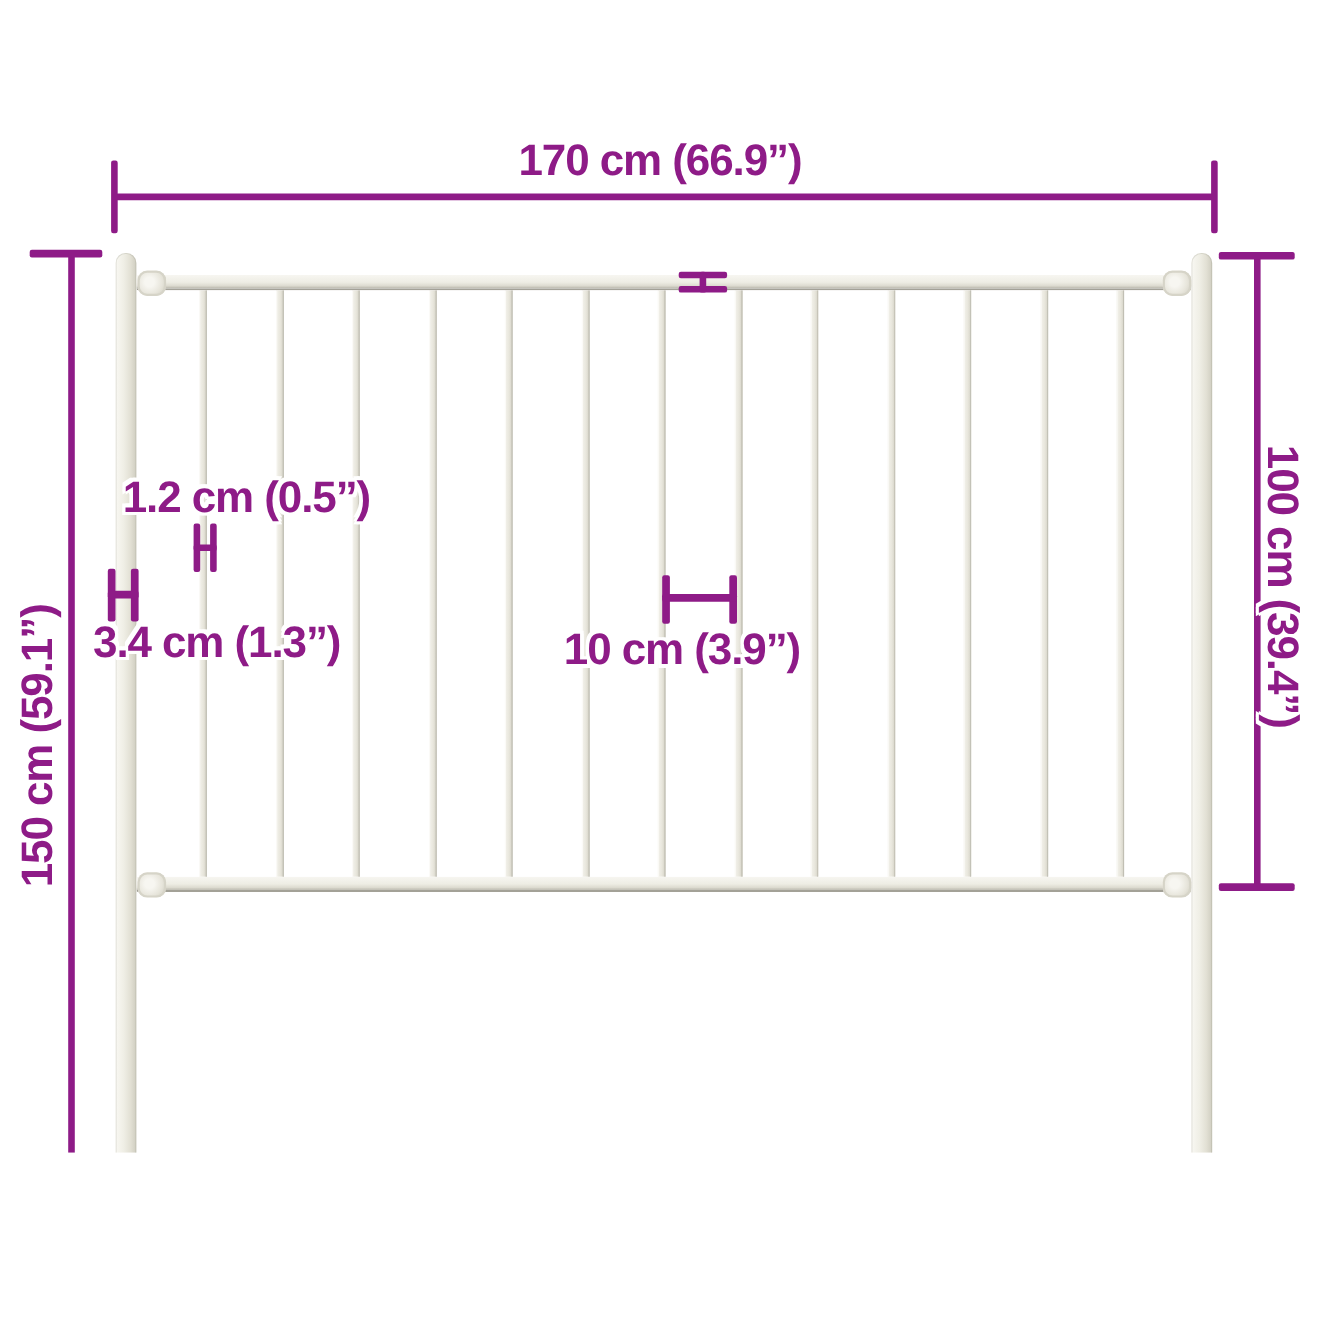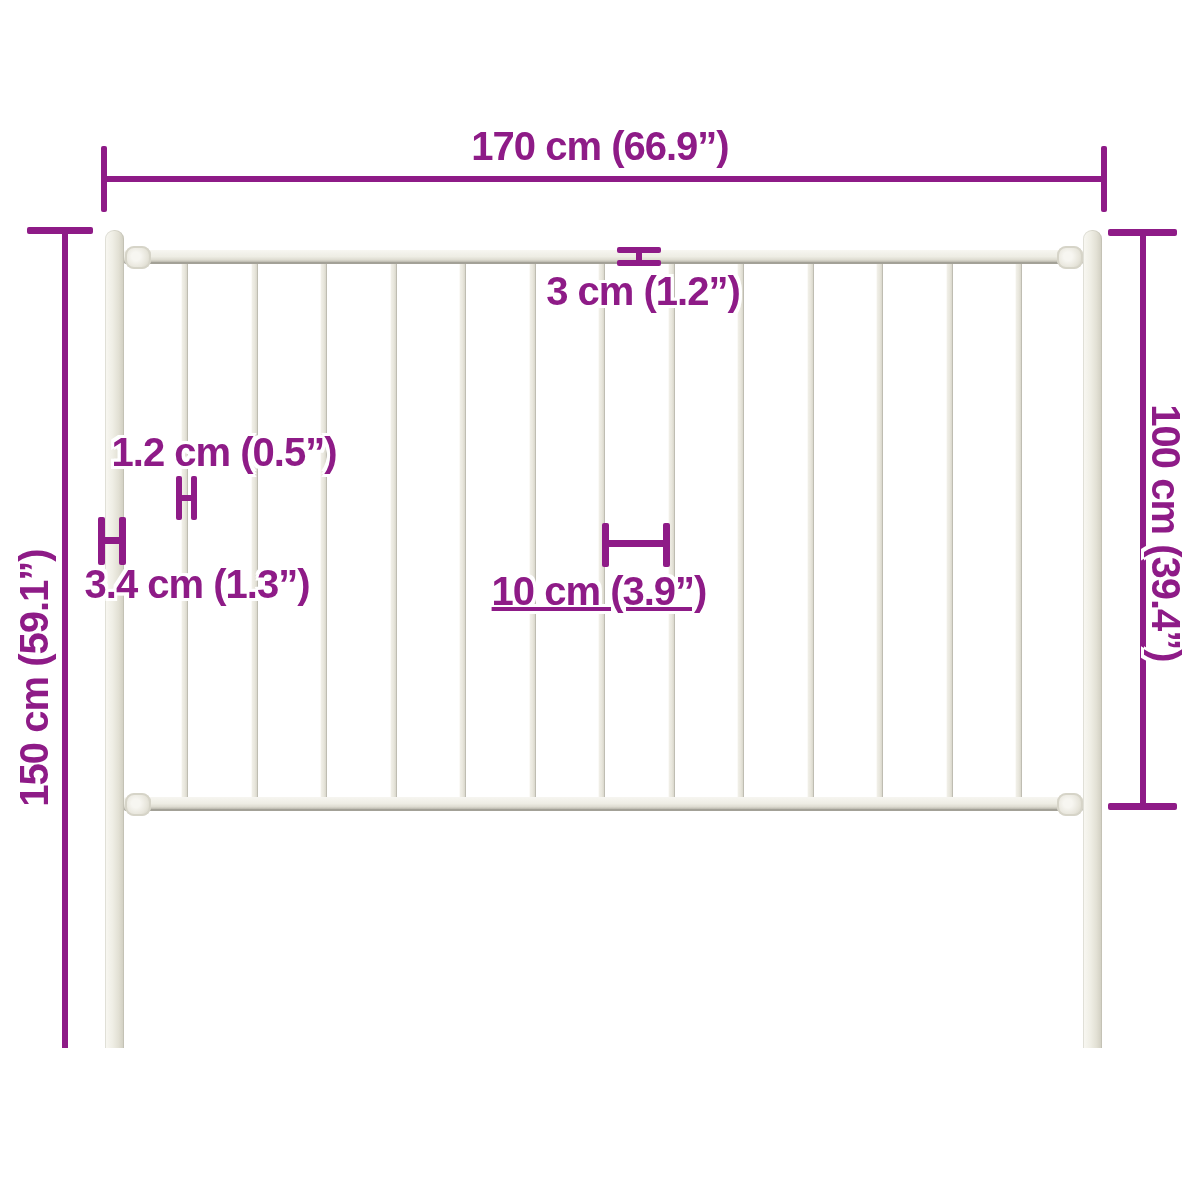--- a/index.html
+++ b/index.html
@@ -99,30 +99,29 @@
   <div class="lbl rot-ccw" style="left:34px; top:678px;">150 cm (59.1”)</div>
 
   <div class="p" style="left:1140px; top:232px; width:6px;  height:577px;"></div>
   <div class="p" style="left:1108px; top:229px; width:69px; height:7px;"></div>
   <div class="p" style="left:1108px; top:803px; width:69px; height:7px;"></div>
   <div class="lbl rot-cw" style="left:1166px; top:533px;">100 cm (39.4”)</div>
 
   <div class="p" style="left:617px; top:247px; width:44px; height:6px;"></div>
   <div class="p" style="left:617px; top:260px; width:44px; height:6px;"></div>
   <div class="p" style="left:636px; top:247px; width:6px;  height:19px;"></div>
-  <div class="lbl" style="left:643px; top:291px;">3 cm (1.2”)</div>
 
   <div class="lbl" style="left:197px; top:452px;margin-left:27px;">1.2 cm (0.5”)</div>
   <div class="p" style="left:176px; top:476px; width:6px;  height:44px;"></div>
   <div class="p" style="left:191px; top:476px; width:6px;  height:44px;"></div>
   <div class="p" style="left:176px; top:495px; width:21px; height:6px;"></div>
 
   <div class="p" style="left:98px;  top:517px; width:7px;  height:48px;"></div>
   <div class="p" style="left:119px; top:517px; width:7px;  height:48px;"></div>
   <div class="p" style="left:98px;  top:537px; width:28px; height:7px;"></div>
   <div class="lbl" style="left:197px; top:584px;">3.4 cm (1.3”)</div>
 
   <div class="p" style="left:602px; top:523px; width:7px;  height:44px;"></div>
   <div class="p" style="left:663px; top:523px; width:7px;  height:44px;"></div>
   <div class="p" style="left:602px; top:540px; width:68px; height:7px;"></div>
-  <div class="lbl" style="left:599px; top:591px;text-decoration:underline;">10 cm (3.9”)</div>
+  <div class="lbl" style="left:620px; top:591px;">10 cm (3.9”)</div>
 
 </div>
 
 </body></html>

